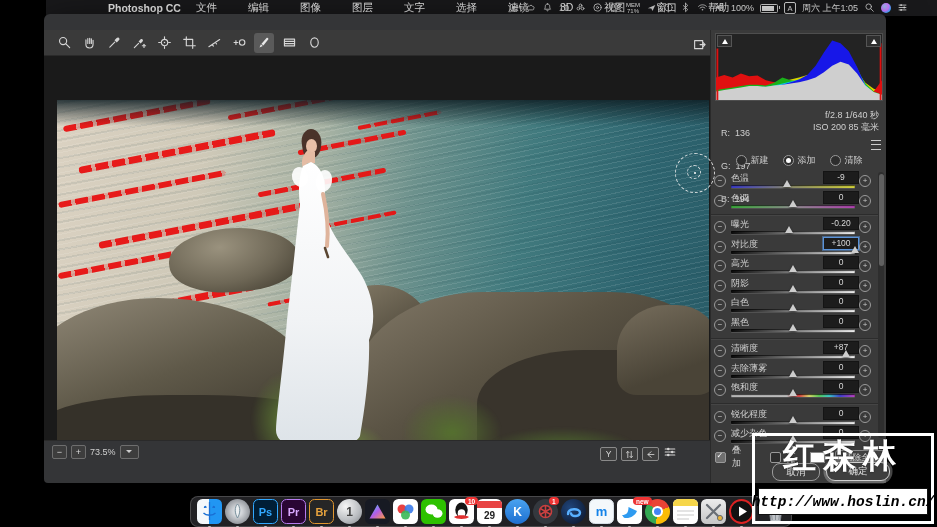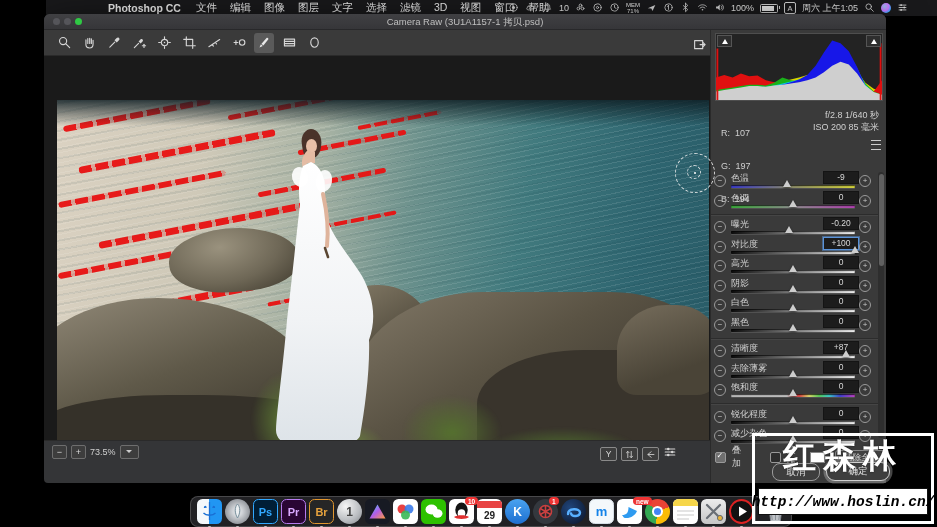--- a/index.html
+++ b/index.html
@@ -4,21 +4,21 @@
 <style>
   html,body{margin:0;padding:0;background:#000;}
   body{width:937px;height:527px;position:relative;overflow:hidden;
        font-family:"Liberation Sans","DejaVu Sans",sans-serif;-webkit-font-smoothing:antialiased;}
   .abs{position:absolute;}
   
   #menubar{left:15px;top:0;width:937px;height:16px;background:#19191b;color:#ececec;
            display:flex;align-items:center;font-size:10.5px;margin-left:31px;}
   #menubar .apple{margin-left:50px;font-size:11px;}
   #menubar .appname{font-weight:bold;margin-left:12px;}
-  #mb-menus{display:flex;gap:13px;margin-left:15px;}
+  #mb-menus{display:flex;gap:31px;margin-left:15px;}
   .mb-item{white-space:nowrap;}
   #mb-right{position:absolute;left:462px;top:0;height:16px;display:flex;align-items:center;gap:6px;color:#e3e3e3;}
   #mb-right .txt{font-size:9px;white-space:nowrap;}
   #mb-right .mem{font-size:6px;line-height:6px;text-align:center;}
   .batt{width:16px;height:7px;border:1px solid #cfcfcf;border-radius:1.5px;position:relative;}
   .batt i{position:absolute;left:1px;top:1px;bottom:1px;width:12px;background:#e6e6e6;display:block;}
   .batt:after{content:"";position:absolute;right:-3px;top:1.5px;width:1.5px;height:3px;background:#cfcfcf;}
   .inputbox{width:10px;height:10px;border:1px solid #d5d5d5;border-radius:2px;font-size:7.5px;
             display:flex;align-items:center;justify-content:center;}
   .siri{width:10px;height:10px;border-radius:50%;
@@ -208,26 +208,20 @@
       <span><svg width="11" height="11" viewBox="0 0 16 16" fill="none" stroke="#d6d6d6" stroke-width="1.2" stroke-linecap="round" stroke-linejoin="round">
           <path d="M3 4.5 H13 M3 8 H13 M3 11.5 H13"></path>
           <circle cx="6" cy="4.5" r="1.3" fill="#d6d6d6" stroke="none"></circle>
           <circle cx="10.5" cy="8" r="1.3" fill="#d6d6d6" stroke="none"></circle>
           <circle cx="6" cy="11.5" r="1.3" fill="#d6d6d6" stroke="none"></circle>
         </svg></span>
     </span>
 </div>
 
 <div id="crwindow" class="abs">
-  <div id="titlebar" class="abs">
-    <span class="tl abs" style="left:9px;background:#55555a"></span>
-    <span class="tl abs" style="left:20px;background:#55555a"></span>
-    <span class="tl abs" style="left:31px;background:#2fc944"></span>
-    <div id="titletext" class="abs">Camera Raw (3U1A1157-1 拷贝.psd)</div>
-  </div>
 
   <div id="toolbar" class="abs">
       <span class="tool">
         <svg width="15" height="15" viewBox="0 0 16 16" fill="none" stroke="#d6d6d6" stroke-width="1.2" stroke-linecap="round" stroke-linejoin="round">
           <circle cx="6.5" cy="6.5" r="3.8"></circle>
           <line x1="9.5" y1="9.5" x2="13.5" y2="13.5"></line>
         </svg>
       </span>
       <span class="tool">
         <svg width="15" height="15" viewBox="0 0 16 16" fill="none" stroke="#d6d6d6" stroke-width="1.2" stroke-linecap="round" stroke-linejoin="round">
@@ -404,29 +398,43 @@
           <rect x="163.7" y="9.240000000000002" width="1.8" height="56.76" fill="#e01010"></rect>
         </svg>
       <span class="clipbtn abs" style="left:1px">
           <span class="tri"></span>
         </span>
       <span class="clipbtn abs" style="right:1px">
           <span class="tri"></span>
         </span>
     </div>
     <div id="rgbinfo" class="abs">
-      <div>R:  107</div>
+      <div>R:  136</div>
       <div>G:  197</div>
       <div>B:  194</div>
     </div>
     <div id="exifinfo" class="abs">
       <div>f/2.8   1/640 秒</div>
       <div>ISO 200   85 毫米</div>
     </div>
     <span id="panelmenu-icon" class="abs"></span>
+    <div id="modes" class="abs">
+        <span class="mode">
+          <span class="radio"></span>
+          <span>新建</span>
+        </span>
+        <span class="mode">
+          <span class="radio on"></span>
+          <span>添加</span>
+        </span>
+        <span class="mode">
+          <span class="radio"></span>
+          <span>清除</span>
+        </span>
+      </div>
     <div id="sliders" class="abs">
         <div class="srow">
           <span class="mcirc" style="left: 3px;">−</span>
           <span class="lbl">色温</span>
           <span class="val">-9</span>
           <span class="track" style="background: linear-gradient(to right, rgb(58, 58, 200), rgb(138, 138, 102) 50%, rgb(210, 210, 58));"></span>
           <span class="thumb" style="left: 71.8px;"></span>
           <span class="mcirc" style="left: 148px;">+</span>
         </div>
         <div class="srow">

